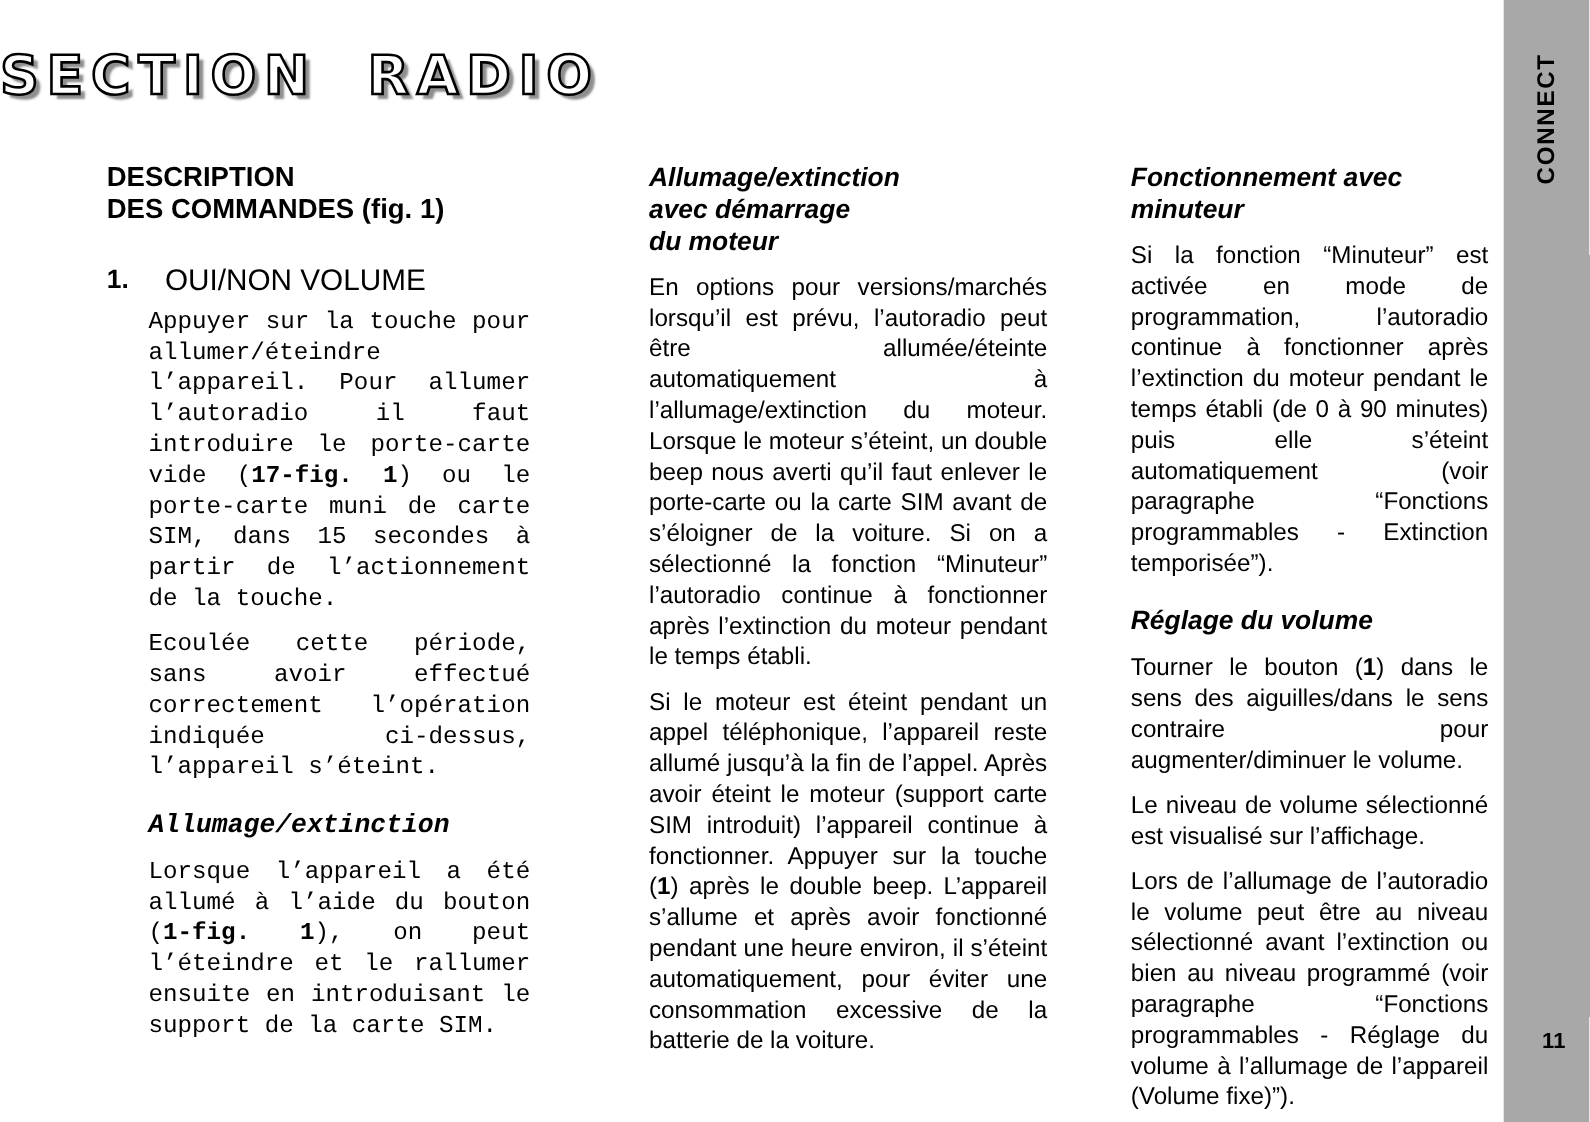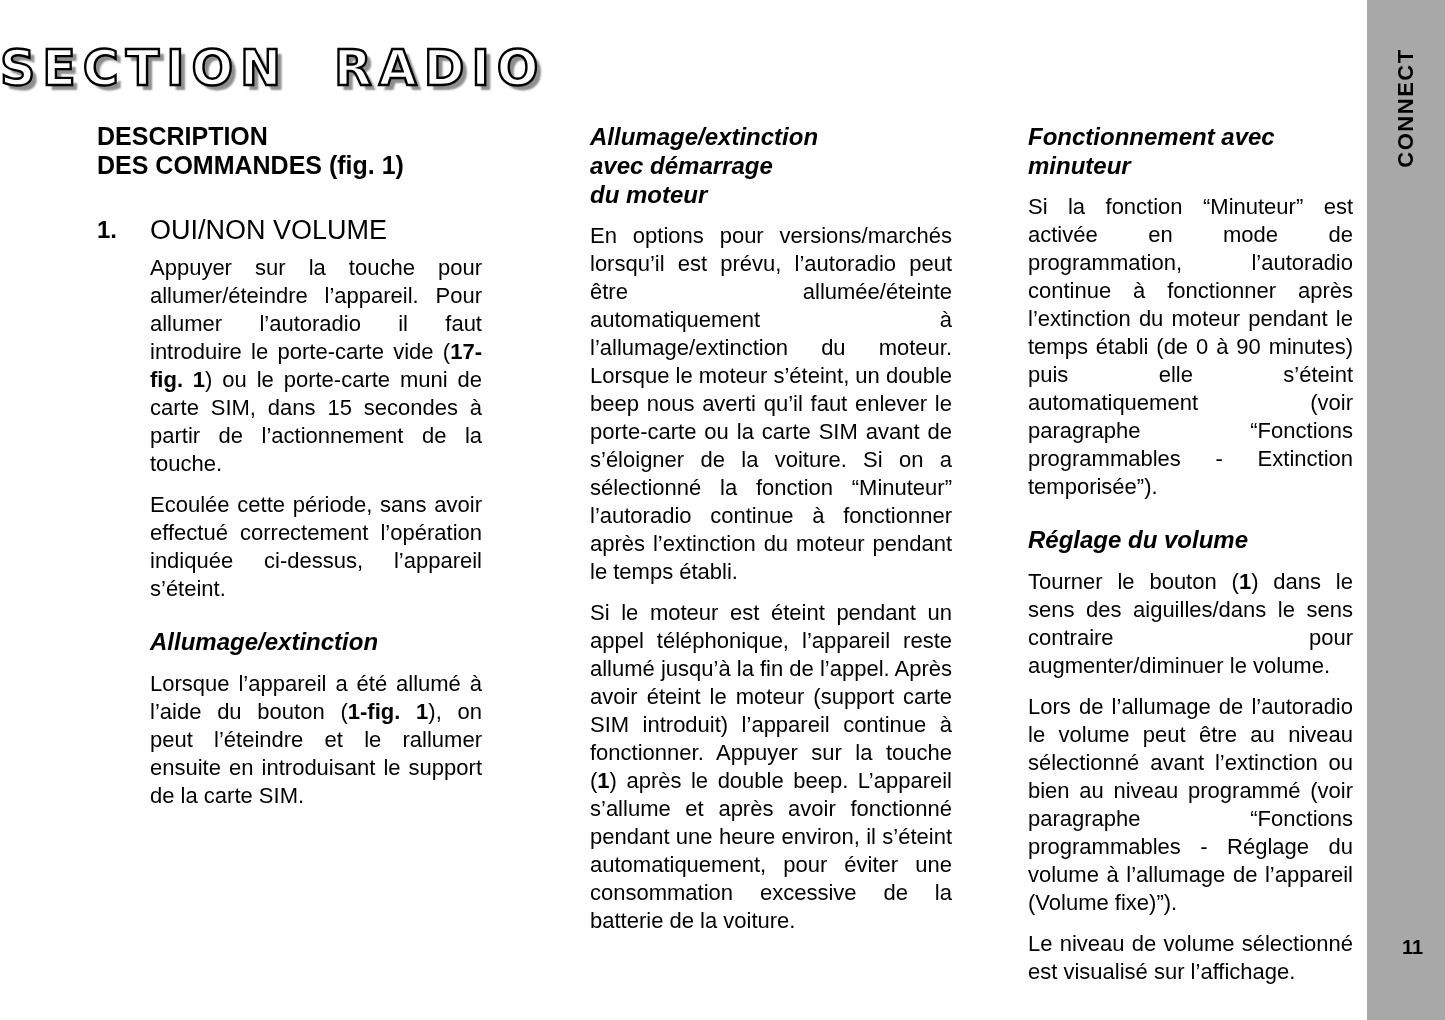--- a/index.html
+++ b/index.html
@@ -48,21 +48,21 @@
     letter-spacing: 7px;
     word-spacing: 22px;
     color: #ffffff;
     -webkit-text-stroke: 2.4px #000;
     text-shadow: 5px 5px 2px rgba(50,50,50,0.55);
     white-space: nowrap;
   }
 
   
   .col {
-    position: absolute; top: 122px;
+    position: absolute; top: 147px;
     font-size: 22px; line-height: 28px;
   }
   .col-1 { left: 97px;  width: 385px; }
   .col-2 { left: 590px; width: 362px; }
   .col-3 { left: 1028px; width: 325px; }
 
   .main-heading {
     margin: 0;
     font-size: 25px; line-height: 29px;
     font-weight: bold;
@@ -71,21 +71,21 @@
     margin: 24px 0 14px 0;
     font-size: 24px; line-height: 29px;
     font-weight: bold; font-style: italic;
   }
   .sub-heading.first { margin-top: 0; margin-bottom: 13px; }
 
   .item-row { margin: 36px 0 10px 0; display: flex; }
   .item-num   { font-weight: bold; font-size: 24px; width: 53px; flex: 0 0 53px; }
   .item-title { font-weight: normal; font-size: 27px; }
 
-  .item-body { margin-left: 53px; }
+  .item-body { margin-left: 38px; font-family: Liberation Mono, monospace; }
 
   p.para {
     margin: 0 0 13px 0;
     text-align: justify;
   }
   p.para b { font-weight: bold; }
 </style>
 </head>
 <body>
 
@@ -139,16 +139,16 @@
     <span>Fonctionnement avec</span><br>
     <span>minuteur</span>
   </h3>
 
   <p class="para">Si la fonction “Minuteur” est activée en mode de programmation, l’autoradio continue à fonctionner après l’extinction du moteur pendant le temps établi (de 0 à 90 minutes) puis elle s’éteint automatiquement (voir paragraphe “Fonctions programmables - Extinction temporisée”).</p>
 
   <h3 class="sub-heading">Réglage du volume</h3>
 
   <p class="para"><span>Tourner le bouton (</span><b>1</b><span>) dans le sens des aiguilles/dans le sens contraire pour augmenter/diminuer le volume.</span></p>
 
+  <p class="para">Le niveau de volume sélectionné est visualisé sur l’affichage.</p>
+
   <p class="para">Lors de l’allumage de l’autoradio le volume peut être au niveau sélectionné avant l’extinction ou bien au niveau programmé (voir paragraphe “Fonctions programmables - Réglage du volume à l’allumage de l’appareil (Volume fixe)”).</p>
-
-  <p class="para">Le niveau de volume sélectionné est visualisé sur l’affichage.</p>
 </section>
 
 </body></html>

